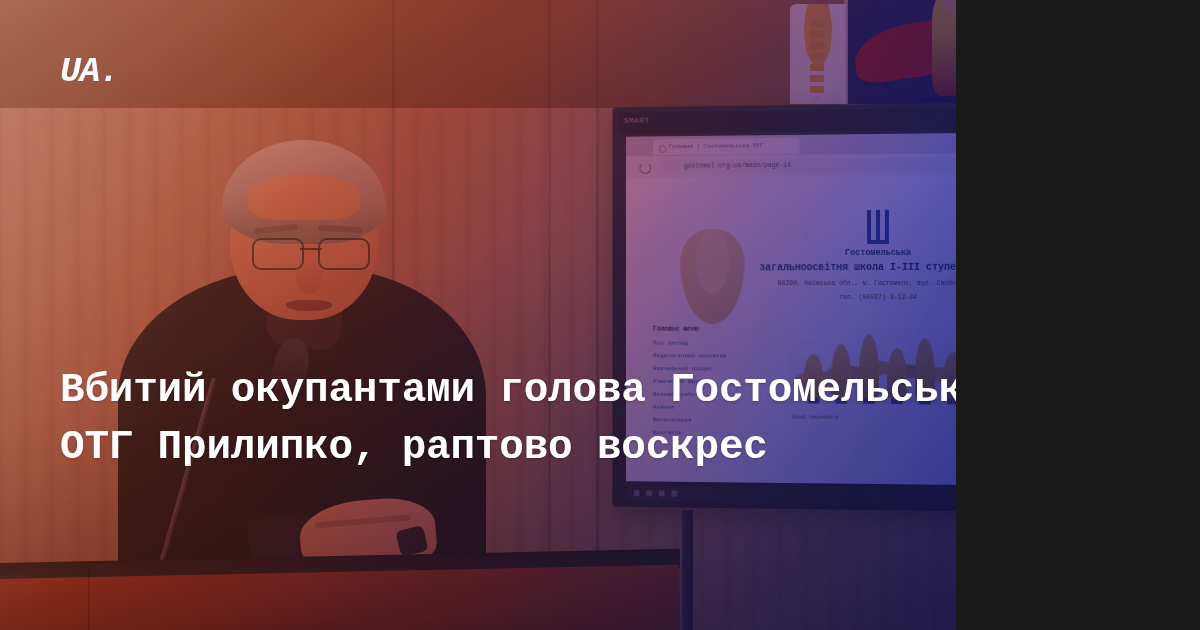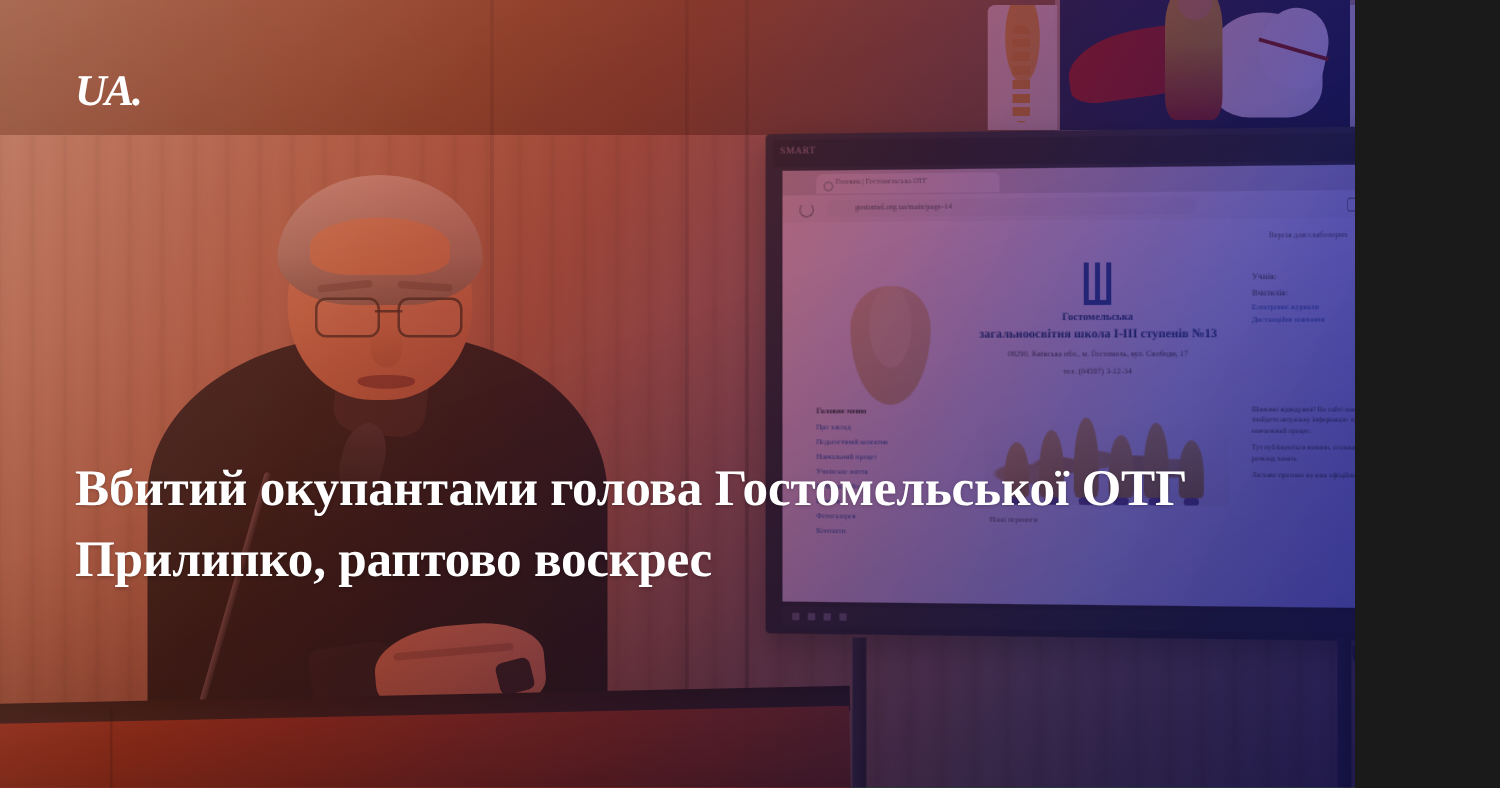--- a/index.html
+++ b/index.html
@@ -3,25 +3,25 @@
 <meta charset="utf-8">
 <title>UA.NEWS social card</title>
 <style>
   html, body {
     margin: 0;
     padding: 0;
     background: #1a1a1a;
   }
   .card {
     position: relative;
-    width: 1084px;
+    width: 956px;
     height: 630px;
     overflow: hidden;
-    font-family: Liberation Serif, serif;
-    background: #14532d;
+    font-family: Liberation Mono, monospace;
+    background: #701a75;
     isolation: isolate;
   }
 
   
   .photo {
     position: absolute;
     inset: 0;
     overflow: hidden;
   }
 

